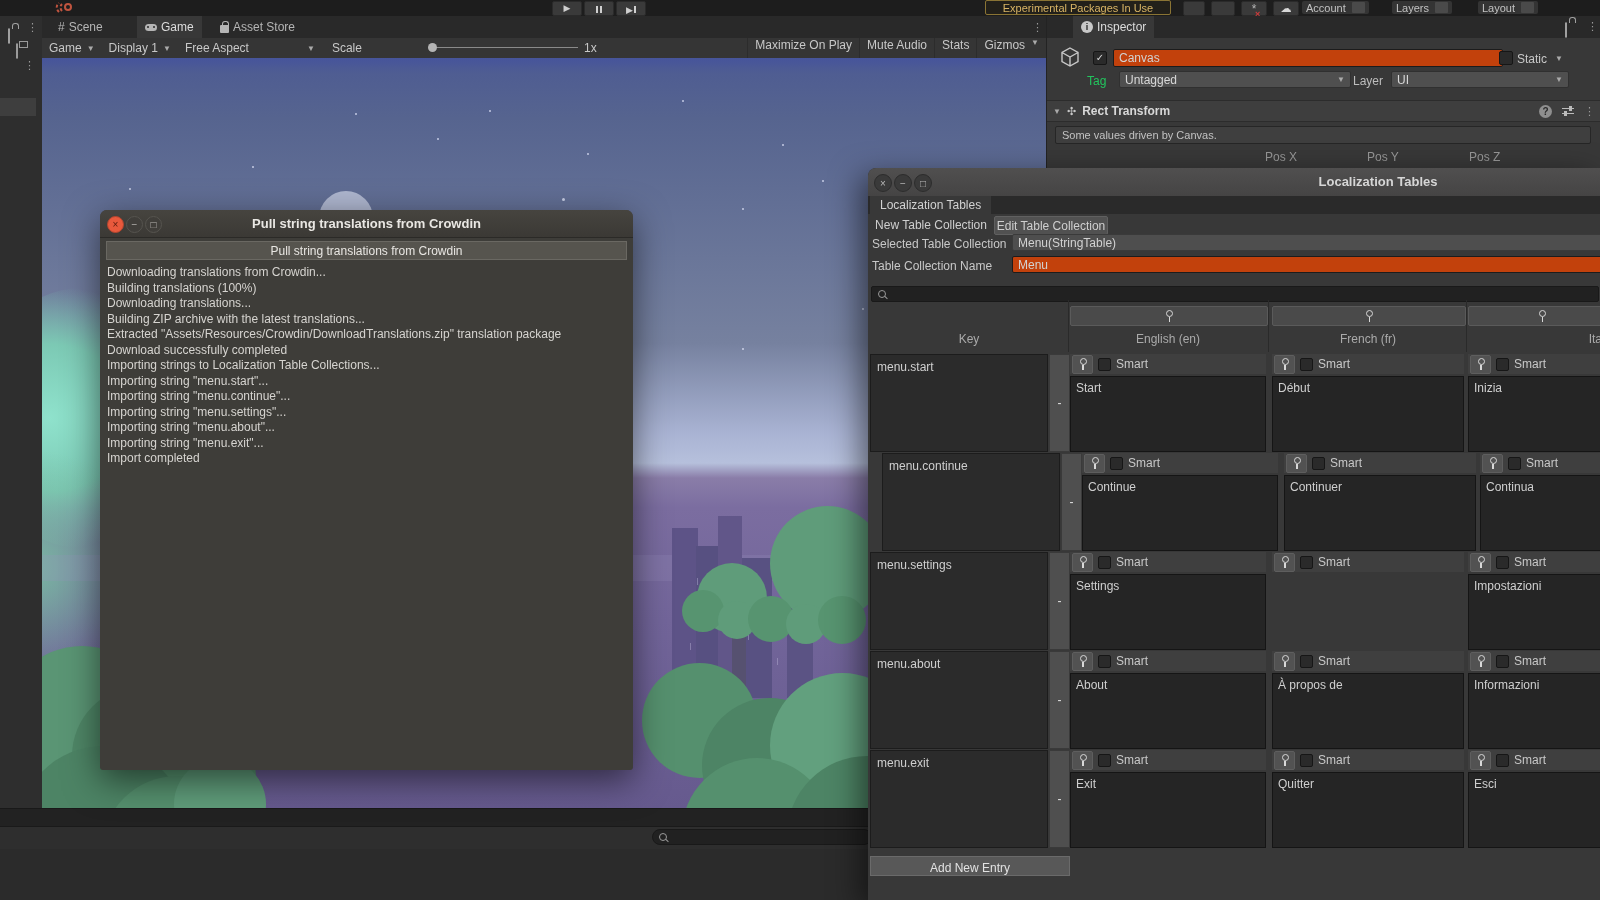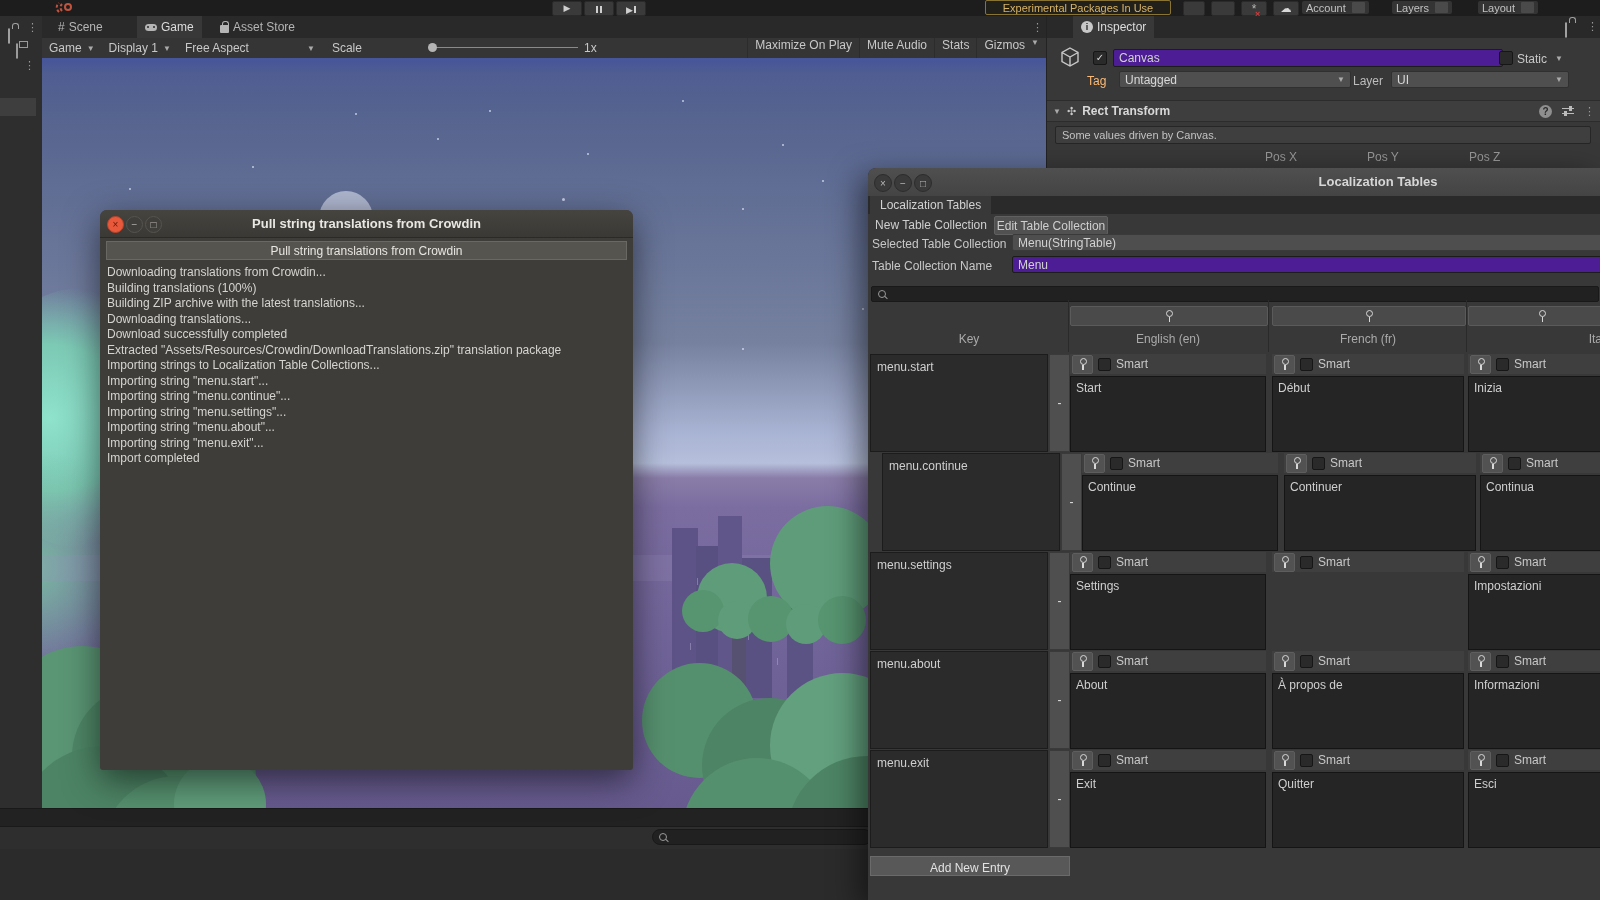--- a/index.html
+++ b/index.html
@@ -55,21 +55,21 @@
   .rain{position:absolute;width:1px;height:7px;background:#b9b2d4;opacity:.45;}
   
   #bottompanel{left:0;top:808px;width:1600px;height:92px;background:#2b2b2b;border-top:1px solid #191919;}
   .searchfield{position:absolute;display:flex;align-items:center;gap:4px;background:#212121;
                border:1px solid #191919;border-radius:8px;padding:0 6px;height:14px;}
   .mag{position:relative;width:6px;height:6px;border:1px solid #999;border-radius:50%;}
   .mag:after{content:"";position:absolute;width:4px;height:1px;background:#999;
              transform:rotate(45deg);right:-3px;bottom:-1px;}
   
   #inspector{left:1046px;top:16px;width:554px;height:792px;background:#383838;border-left:1px solid #232323;}
-  .field{position:absolute;background:#4c1d95;border:1px solid #1c1c1c;border-radius:2px;
+  .field{position:absolute;background:#c2410c;border:1px solid #1c1c1c;border-radius:2px;
          display:flex;align-items:center;padding:0 5px;color:#d2d2d2;}
   .drop{position:absolute;background:#4f4f4f;border:1px solid #303030;border-radius:2px;
         display:flex;align-items:center;justify-content:space-between;padding:0 5px;color:#d8d8d8;}
   .cbox{position:absolute;width:12px;height:12px;background:#2a2a2a;border:1px solid #161616;
         border-radius:2px;color:#d8d8d8;font-size:10px;line-height:11px;text-align:center;}
   .comphdr{position:absolute;background:#3e3e3e;border-top:1px solid #2c2c2c;border-bottom:1px solid #2c2c2c;
            display:flex;align-items:center;gap:6px;padding:0 6px;}
   .helpbox{position:absolute;background:#3f3f3f;border:1px solid #262626;border-radius:2px;
            color:#c2c2c2;font-size:11px;display:flex;align-items:center;padding:0 6px;}
   .qico{width:13px;height:13px;border-radius:50%;background:#8f8f8f;color:#2b2b2b;font-size:10px;
@@ -308,21 +308,21 @@
     <svg class="abs" style="left:12px;top:30px" width="22" height="22" viewBox="0 0 22 22">
       <path d="M11 2 L19 6.5 L19 15.5 L11 20 L3 15.5 L3 6.5 Z M3 6.5 L11 11 L19 6.5 M11 11 L11 20" stroke="#c8c8c8" stroke-width="1.4" fill="none"></path>
     </svg>
     <div class="cbox" style="left:46px;top:35px">✓</div>
     <div class="field" style="left:66px;top:33px;width:378px;height:16px">
         <span>Canvas</span>
       </div>
     <div class="cbox" style="left:452px;top:35px"></div>
     <div class="abs" style="left:470px;top:36px;color:#c8c8c8">Static</div>
     <span class="abs caret" style="left:508px;top:38px">▼</span>
-    <div class="abs" style="left:40px;top:58px;color:#fdba74">Tag</div>
+    <div class="abs" style="left:40px;top:58px;color:#22c55e">Tag</div>
     <div class="drop" style="left:72px;top:55px;width:220px;height:15px">
       <span>Untagged</span>
         <span class="caret">▼</span>
       </div>
     <div class="abs" style="left:306px;top:58px;color:#bdbdbd">Layer</div>
     <div class="drop" style="left:344px;top:55px;width:166px;height:15px">
       <span>UI</span>
         <span class="caret">▼</span>
       </div>
     <div class="comphdr" style="left:0;top:84px;width:554px;height:22px;box-sizing:border-box">
@@ -349,24 +349,24 @@
       </div>
     <div class="wc close" style="left:7px">×</div>
     <div class="wc plain" style="left:26px">−</div>
     <div class="wc plain" style="left:45px">□</div>
     <div class="dlgbtn">
       <span>Pull string translations from Crowdin</span>
       </div>
     <div class="log">
       <div>Downloading translations from Crowdin...</div>
       <div>Building translations (100%)</div>
+      <div>Downloading translations...</div>
       <div>Building ZIP archive with the latest translations...</div>
-      <div>Downloading translations...</div>
+      <div>Extracted "Assets/Resources/Crowdin/DownloadTranslations.zip" translation package</div>
       <div>Download successfully completed</div>
-      <div>Extracted "Assets/Resources/Crowdin/DownloadTranslations.zip" translation package</div>
       <div>Importing strings to Localization Table Collections...</div>
       <div>Importing string "menu.start"...</div>
       <div>Importing string "menu.continue"...</div>
       <div>Importing string "menu.settings"...</div>
       <div>Importing string "menu.about"...</div>
       <div>Importing string "menu.exit"...</div>
       <div>Import completed</div>
     </div>
   </div>
 

